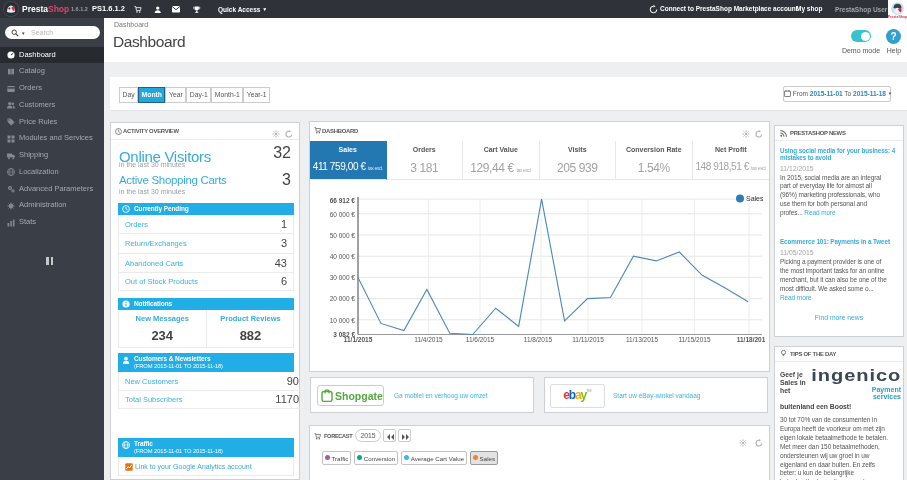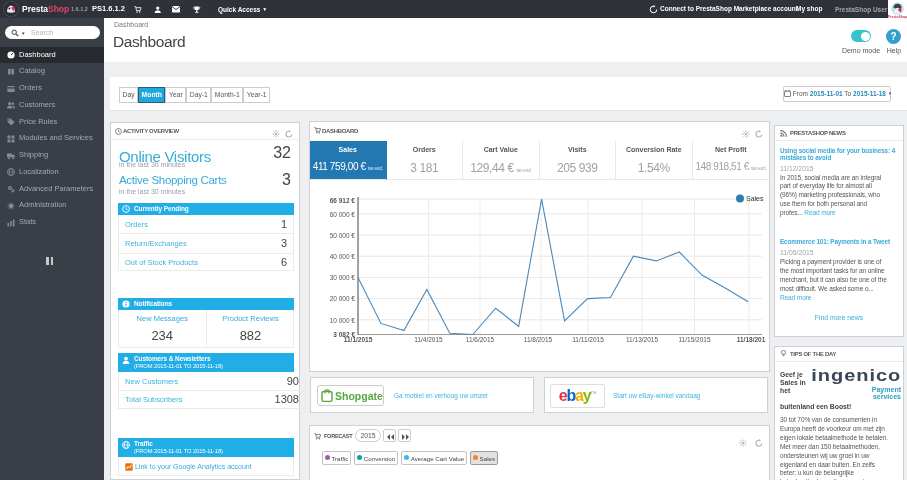--- a/index.html
+++ b/index.html
@@ -213,52 +213,53 @@
   <div class="bluebar abs" style="left:7px;top:80px;width:176px;height:12px;line-height:12px;padding-left:16px;">
     <svg class="abs" style="left:4px;top:2px" width="8" height="8" viewBox="0 0 8 8">
         <circle cx="4" cy="4" r="3.4" stroke="#fff" stroke-width="0.9" fill="none"></circle>
         <path d="M4 2 V4 L5.5 5" stroke="#fff" stroke-width="0.9" fill="none"></path>
       </svg>
     Currently Pending
   </div>
   <div class="abs" style="left:7px;top:92px;width:176px;">
     <div class="row">Orders<span class="num">1</span></div>
     <div class="row">Return/Exchanges<span class="num">3</span></div>
+    <div class="row">Abandoned Carts<span class="num">43</span></div>
     <div class="row" style="height:17.4px;line-height:17.4px;">Out of Stock Products<span class="num">6</span></div>
   </div>
 
   <div class="bluebar abs" style="left:7px;top:175px;width:176px;height:12px;line-height:12px;padding-left:16px;">
     <svg class="abs" style="left:4px;top:2px" width="8" height="8" viewBox="0 0 8 8">
         <circle cx="4" cy="4" r="3.6" fill="#fff"></circle>
         <path d="M4 1.8 V2.9 M4 3.8 V6.2" stroke="#21ade6" stroke-width="1.1"></path>
       </svg>
     Notifications
   </div>
-  <div class="abs" style="left:7px;top:187px;width:176px;height:38px;border:1px solid #ebebeb;border-top:none;">
+  <div class="abs" style="left:7px;top:187px;width:176px;height:38px;border:1px solid #ebebeb;border-top:none;font-weight:bold;">
     <div class="abs" style="left:0;top:0;width:87.5px;height:38px;border-right:1px solid #ebebeb;text-align:center;">
       <div style="margin-top:4px;font-size:7.5px;" class="teal">New Messages</div>
       <div style="margin-top:5px;font-size:13px;color:#444;">234</div>
     </div>
     <div class="abs" style="left:88px;top:0;width:87px;height:38px;text-align:center;">
       <div style="margin-top:4px;font-size:7.5px;" class="teal">Product Reviews</div>
       <div style="margin-top:5px;font-size:13px;color:#444;">882</div>
     </div>
   </div>
 
   <div class="bluebar abs" style="left:7px;top:230px;width:176px;height:19px;padding-left:16px;">
     <svg class="abs" style="left:4px;top:3px" width="8" height="8" viewBox="0 0 8 8">
         <circle cx="4" cy="2.6" r="1.9" fill="#fff"></circle>
         <path d="M0.8 8 Q0.8 4.8 4 4.8 Q7.2 4.8 7.2 8Z" fill="#fff"></path>
       </svg>
     <div style="padding-top:2px;line-height:8px;">Customers &amp; Newsletters</div>
     <div style="font-size:5.8px;font-weight:normal;line-height:7px;">(FROM 2015-11-01 TO 2015-11-18)</div>
   </div>
   <div class="abs" style="left:7px;top:249px;width:188px;">
     <div class="row">New Customers<span class="num">90</span></div>
-    <div class="row" style="height:17.4px;line-height:17.4px;">Total Subscribers<span class="num">1308</span></div>
+    <div class="row" style="height:17.4px;line-height:17.4px;">Total Subscribers<span class="num">1170</span></div>
   </div>
 
   <div class="bluebar abs" style="left:7px;top:315px;width:176px;height:19px;padding-left:16px;">
     <svg class="abs" style="left:4px;top:3px" width="8" height="8" viewBox="0 0 8 8">
         <circle cx="4" cy="4" r="3.5" stroke="#fff" stroke-width="0.9" fill="none"></circle>
         <ellipse cx="4" cy="4" rx="1.6" ry="3.5" stroke="#fff" stroke-width="0.7" fill="none"></ellipse>
         <path d="M0.5 4 H7.5" stroke="#fff" stroke-width="0.7"></path>
       </svg>
     <div style="padding-top:2px;line-height:8px;">Traffic</div>
     <div style="font-size:5.8px;font-weight:normal;line-height:7px;">(FROM 2015-11-01 TO 2015-11-18)</div>
@@ -373,21 +374,21 @@
     <svg class="abs" style="left:3px;top:3.5px" width="12" height="13" viewBox="0 0 12 13">
         <rect x="1" y="2.5" width="10" height="10" rx="2" stroke="#56a73f" stroke-width="1.4" fill="none"></rect>
         <path d="M4 4.5 V2.5 Q4 0.8 6 0.8 Q8 0.8 8 2.5 V4.5" stroke="#56a73f" stroke-width="1.2" fill="none"></path>
       </svg>
     <span class="abs" style="left:17px;top:4px;font-size:10.5px;font-weight:bold;color:#56a73f;">Shopgate</span>
   </div>
   <span class="abs" style="left:83px;top:14px;font-size:6.5px;color:#3bb3dd;">Ga mobiel en verhoog uw omzet</span>
 </div>
 <div class="panel" style="left:544px;top:376.5px;width:224px;height:36px;">
   <div class="abs" style="left:5px;top:6px;width:55px;height:24px;border:1px solid #ddd;border-radius:2px;text-align:center;">
-    <span style="font-size:16px;font-weight:bold;letter-spacing:-1.2px;line-height:21px;"><span style="color:#e53238">e</span><span style="color:#0064d2">b</span><span style="color:#f5af02">a</span><span style="color:#86b817">y</span></span><span style="font-size:4px;color:#999;vertical-align:7px;">TM</span>
+    <span style="font-size:12px;font-weight:bold;letter-spacing:-1.2px;line-height:21px;"><span style="color:#e53238">e</span><span style="color:#0064d2">b</span><span style="color:#f5af02">a</span><span style="color:#86b817">y</span></span><span style="font-size:4px;color:#999;vertical-align:7px;">TM</span>
   </div>
   <span class="abs" style="left:68px;top:14px;font-size:6.5px;color:#3bb3dd;">Start uw eBay-winkel vandaag</span>
 </div>
 
 <div class="panel" style="left:309px;top:424.5px;width:461px;height:56px;border-bottom:none;">
   <div style="position:relative;height:22px;">
     <svg class="picon" style="top:7px" viewBox="0 0 9 9">
         <path d="M0.5 0.5 H2 L3 5.5 H7.5 L8.5 2 H2.5" stroke="#555" stroke-width="0.9" fill="none"></path>
         <circle cx="3.6" cy="7.3" r="0.9" fill="#555"></circle>
         <circle cx="6.8" cy="7.3" r="0.9" fill="#555"></circle>

